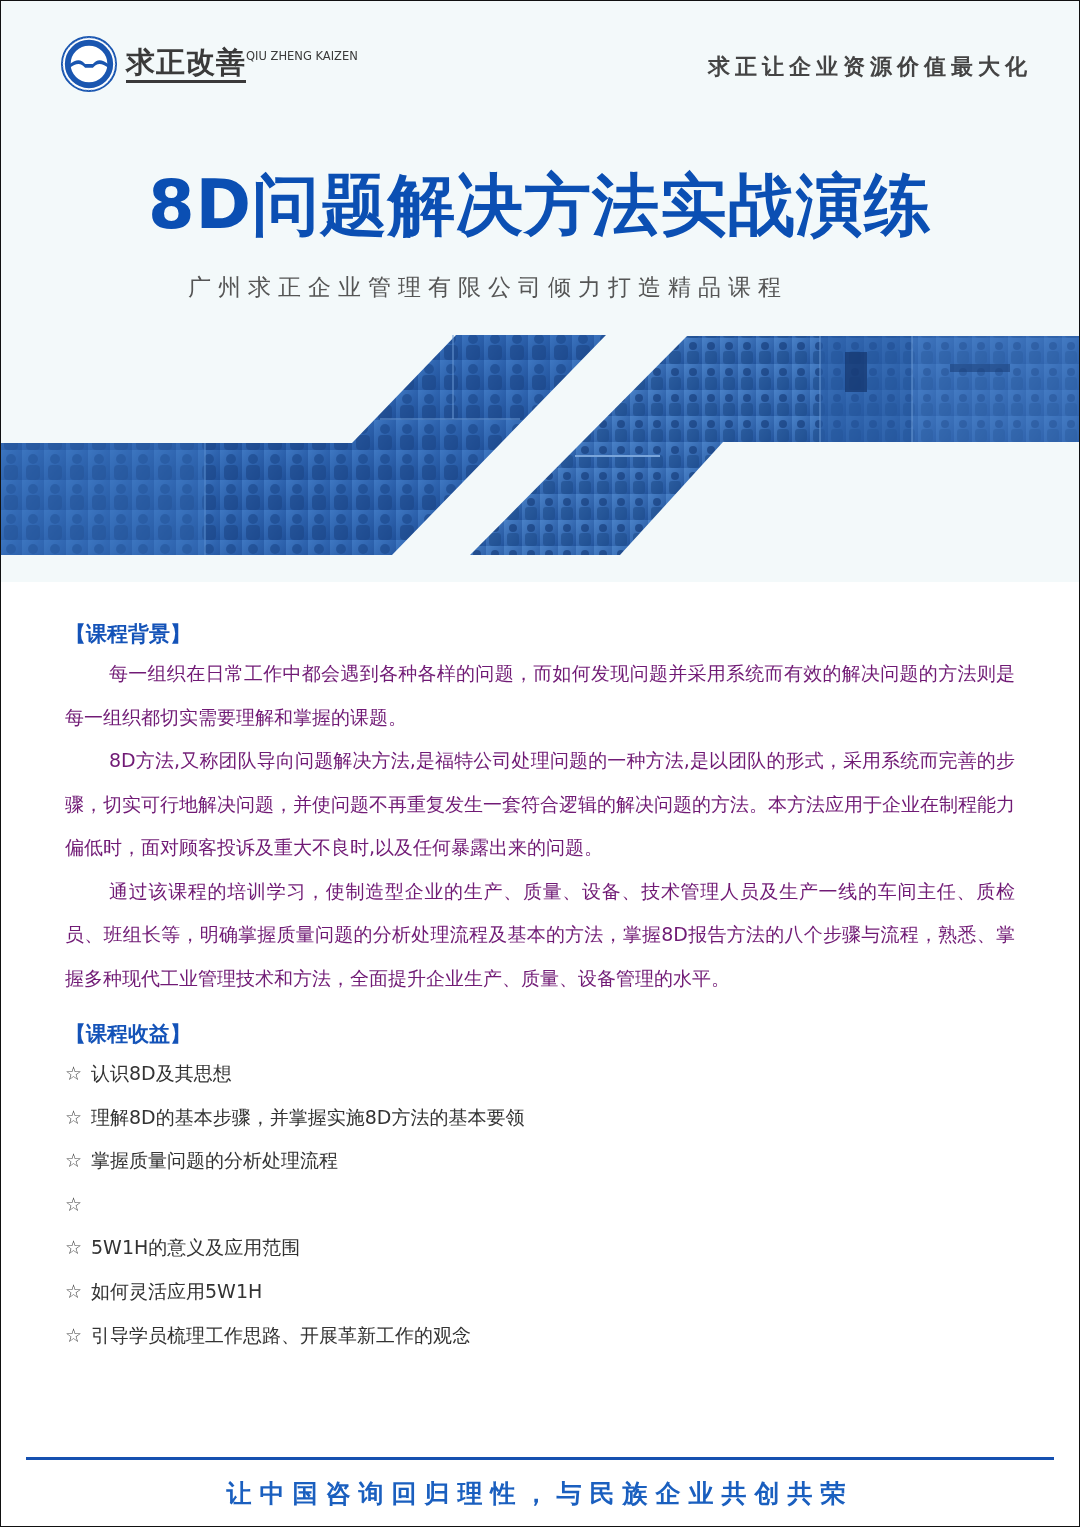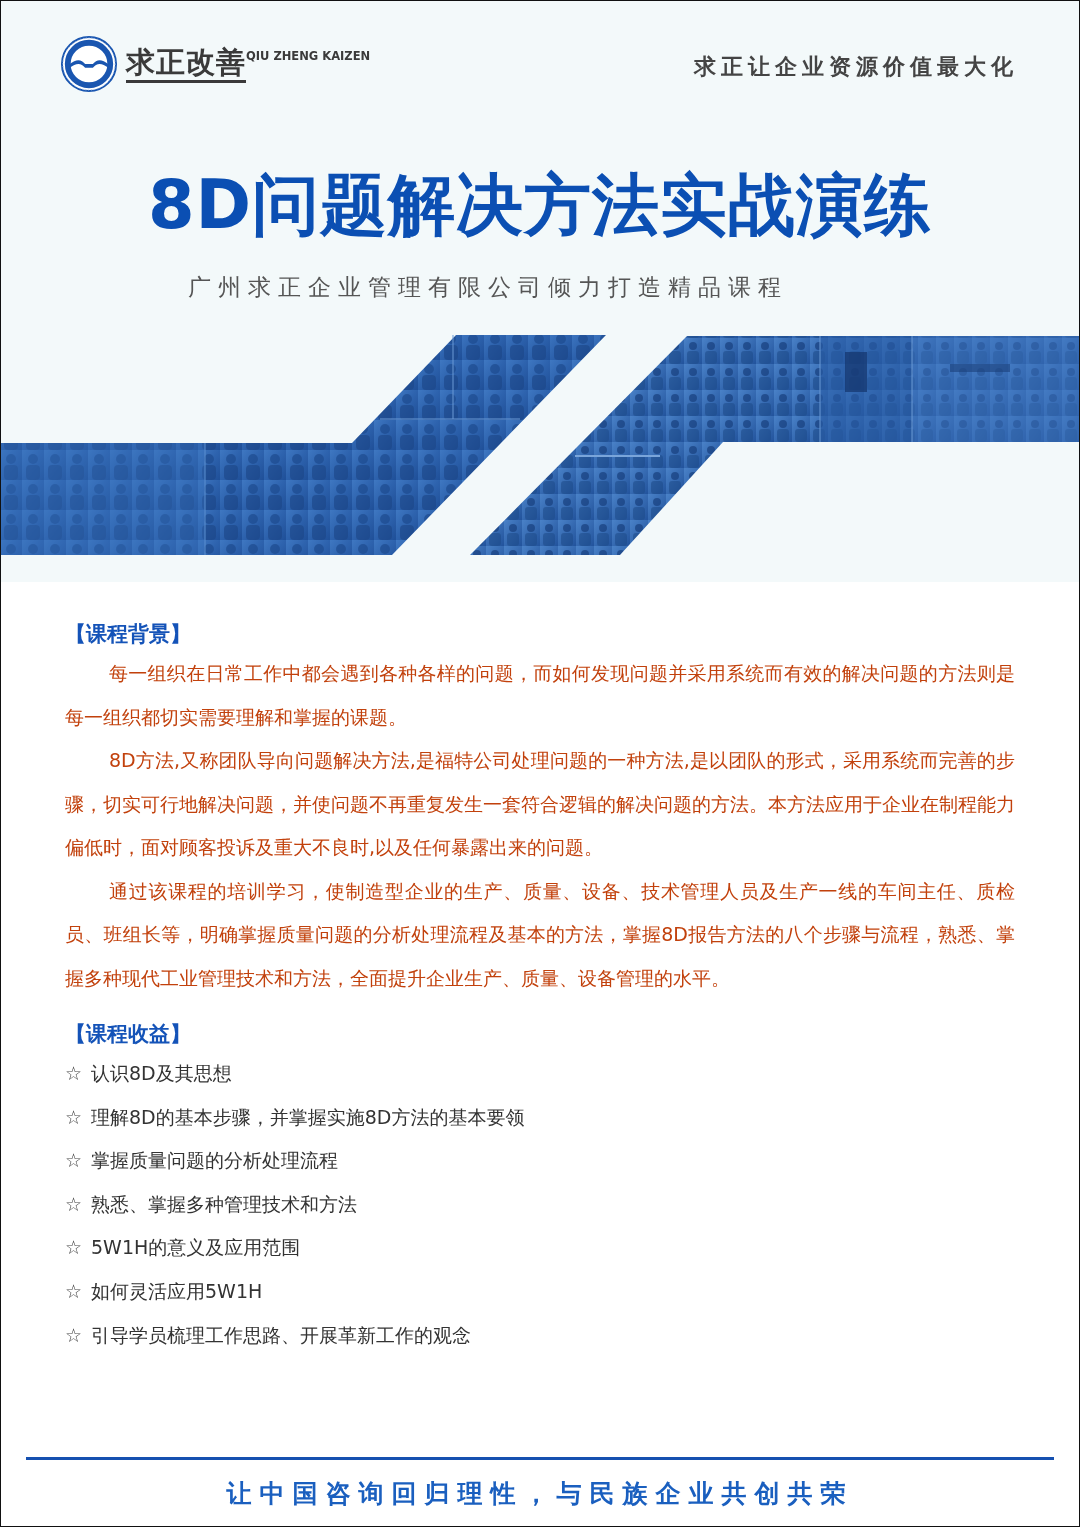--- a/index.html
+++ b/index.html
@@ -18,41 +18,41 @@
     background: #f3f9fa;
   }
   
   .logo { position: absolute; left: 60px; top: 35px; display: flex; align-items: center; }
   .logo-emblem { width: 58px; height: 58px; }
   .logo-text { margin-left: 8px; display: flex; flex-direction: row; }
   .logo-cn {
     font-size: 29px; font-weight: bold; color: #3a3a3a; letter-spacing: 1px; line-height: 32px;
     border-bottom: 3px solid #3a3a3a; padding-bottom: 2px;
   }
-  .logo-en { font-size: 11.5px; font-weight: bold; color: #3a3a3a; margin-top: 3px; letter-spacing: 0px; }
+  .logo-en { font-size: 11.5px; font-weight: normal; color: #3a3a3a; margin-top: 3px; letter-spacing: 0px; }
   .slogan-top {
-    position: absolute; right: 62px; top: 52px; font-size: 22px; color: #444;
+    position: absolute; right: 48px; top: 52px; font-size: 22px; color: #444;
     letter-spacing: 5px; font-weight: bold;
   }
   .main-title {
     position: absolute; left: 0; width: 1080px; top: 160px; text-align: center;
     font-size: 67px; font-weight: bold; color: #0b4fb3; letter-spacing: 1px;
   }
   .sub-title {
     position: absolute; left: 0; width: 976px; top: 272px; text-align: center;
     font-size: 23px; color: #555; letter-spacing: 7px;
   }
   .banner { position: absolute; left: 0; top: 0; width: 1080px; height: 600px; }
   
   .content { position: absolute; left: 65px; top: 616px; width: 950px; }
   .section-heading {
     font-size: 21px; font-weight: bold; color: #1453b8; margin: 0; height: 36px; line-height: 36px;
   }
   .para {
-    font-size: 19px; color: #c2410c; line-height: 43.5px; margin: 0; text-indent: 44px;
+    font-size: 19px; color: #701a75; line-height: 43.5px; margin: 0; text-indent: 44px;
     text-align: justify;
   }
   .section-gap { height: 16px; }
   .benefit-list { list-style: none; margin: 0; padding: 0; }
   .benefit-item { font-size: 19px; color: #333; line-height: 43.6px; display: flex; align-items: center; }
   .star-icon { font-size: 19px; color: #444; width: 26px; display: inline-block; }
   .footer-line {
     position: absolute; left: 26px; top: 1457px; width: 1028px; height: 3px; background: #1550b0;
   }
   .footer-slogan {
@@ -143,21 +143,20 @@
     <li class="benefit-item">
         <span class="star-icon">☆</span>
         <span>理解8D的基本步骤，并掌握实施8D方法的基本要领</span>
       </li>
     <li class="benefit-item">
         <span class="star-icon">☆</span>
         <span>掌握质量问题的分析处理流程</span>
       </li>
     <li class="benefit-item">
         <span class="star-icon">☆</span>
-        <span>熟悉、掌握多种管理技术和方法</span>
       </li>
     <li class="benefit-item">
         <span class="star-icon">☆</span>
         <span>5W1H的意义及应用范围</span>
       </li>
     <li class="benefit-item">
         <span class="star-icon">☆</span>
         <span>如何灵活应用5W1H</span>
       </li>
     <li class="benefit-item">

